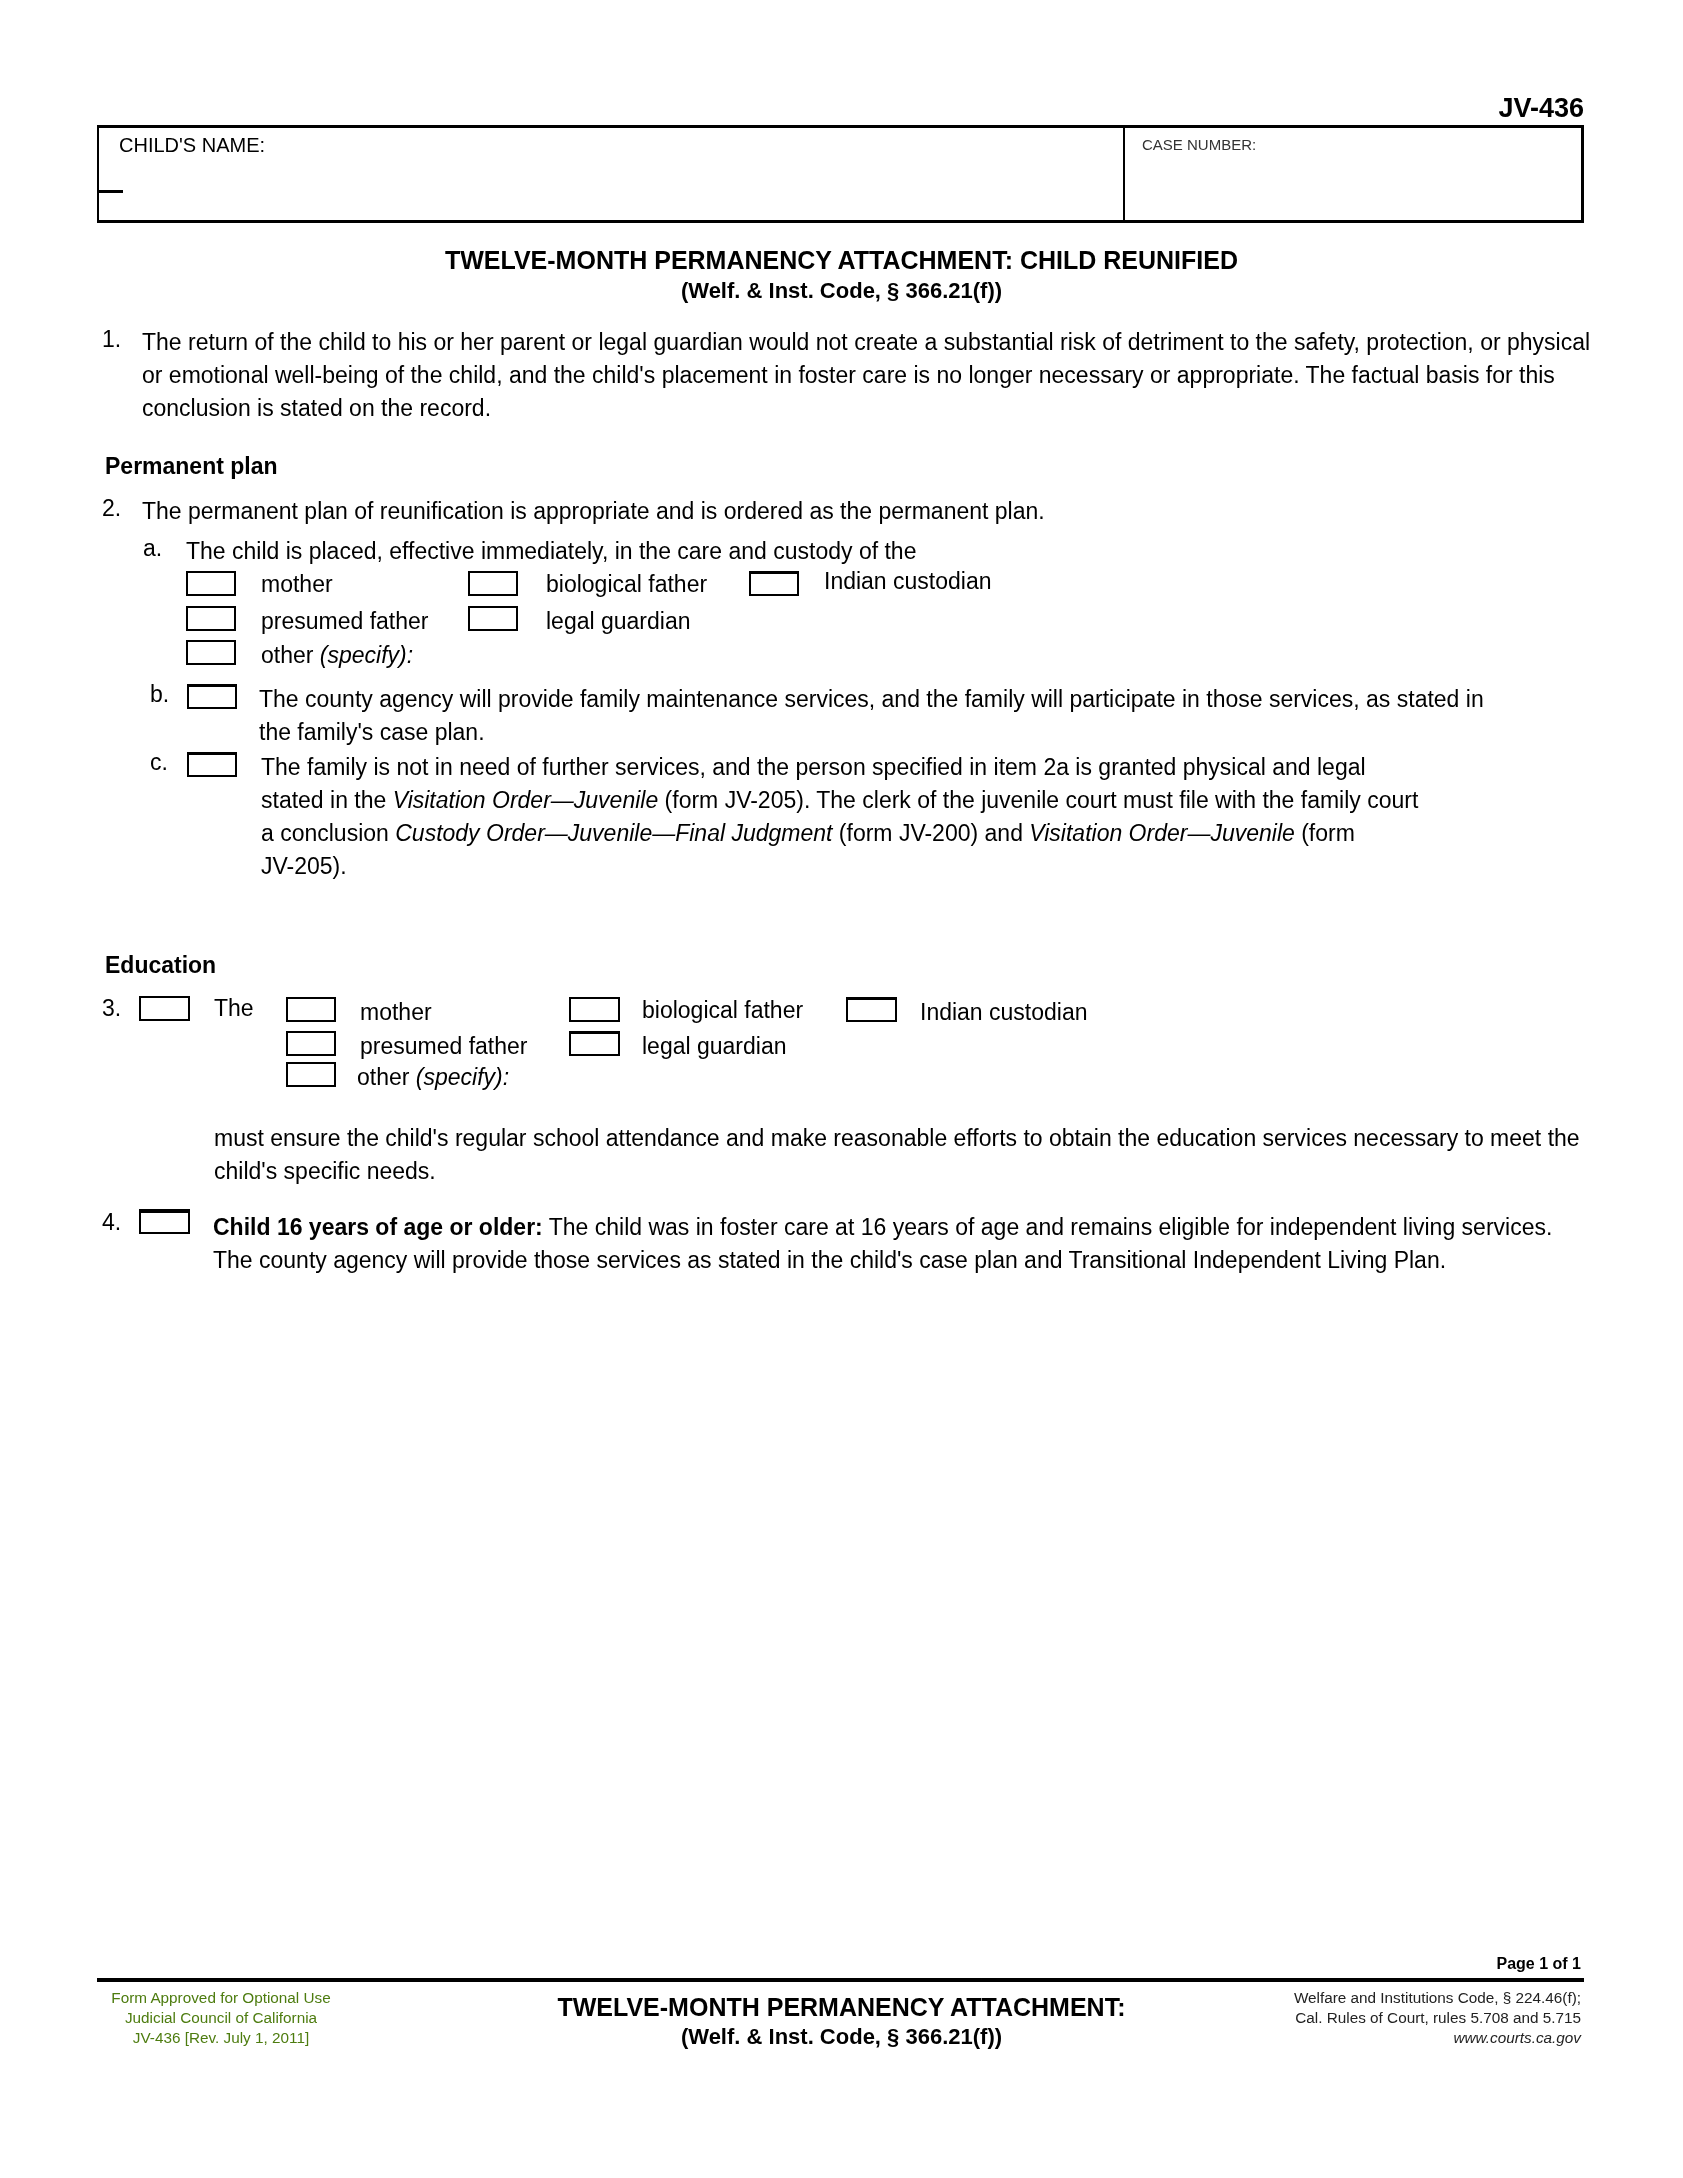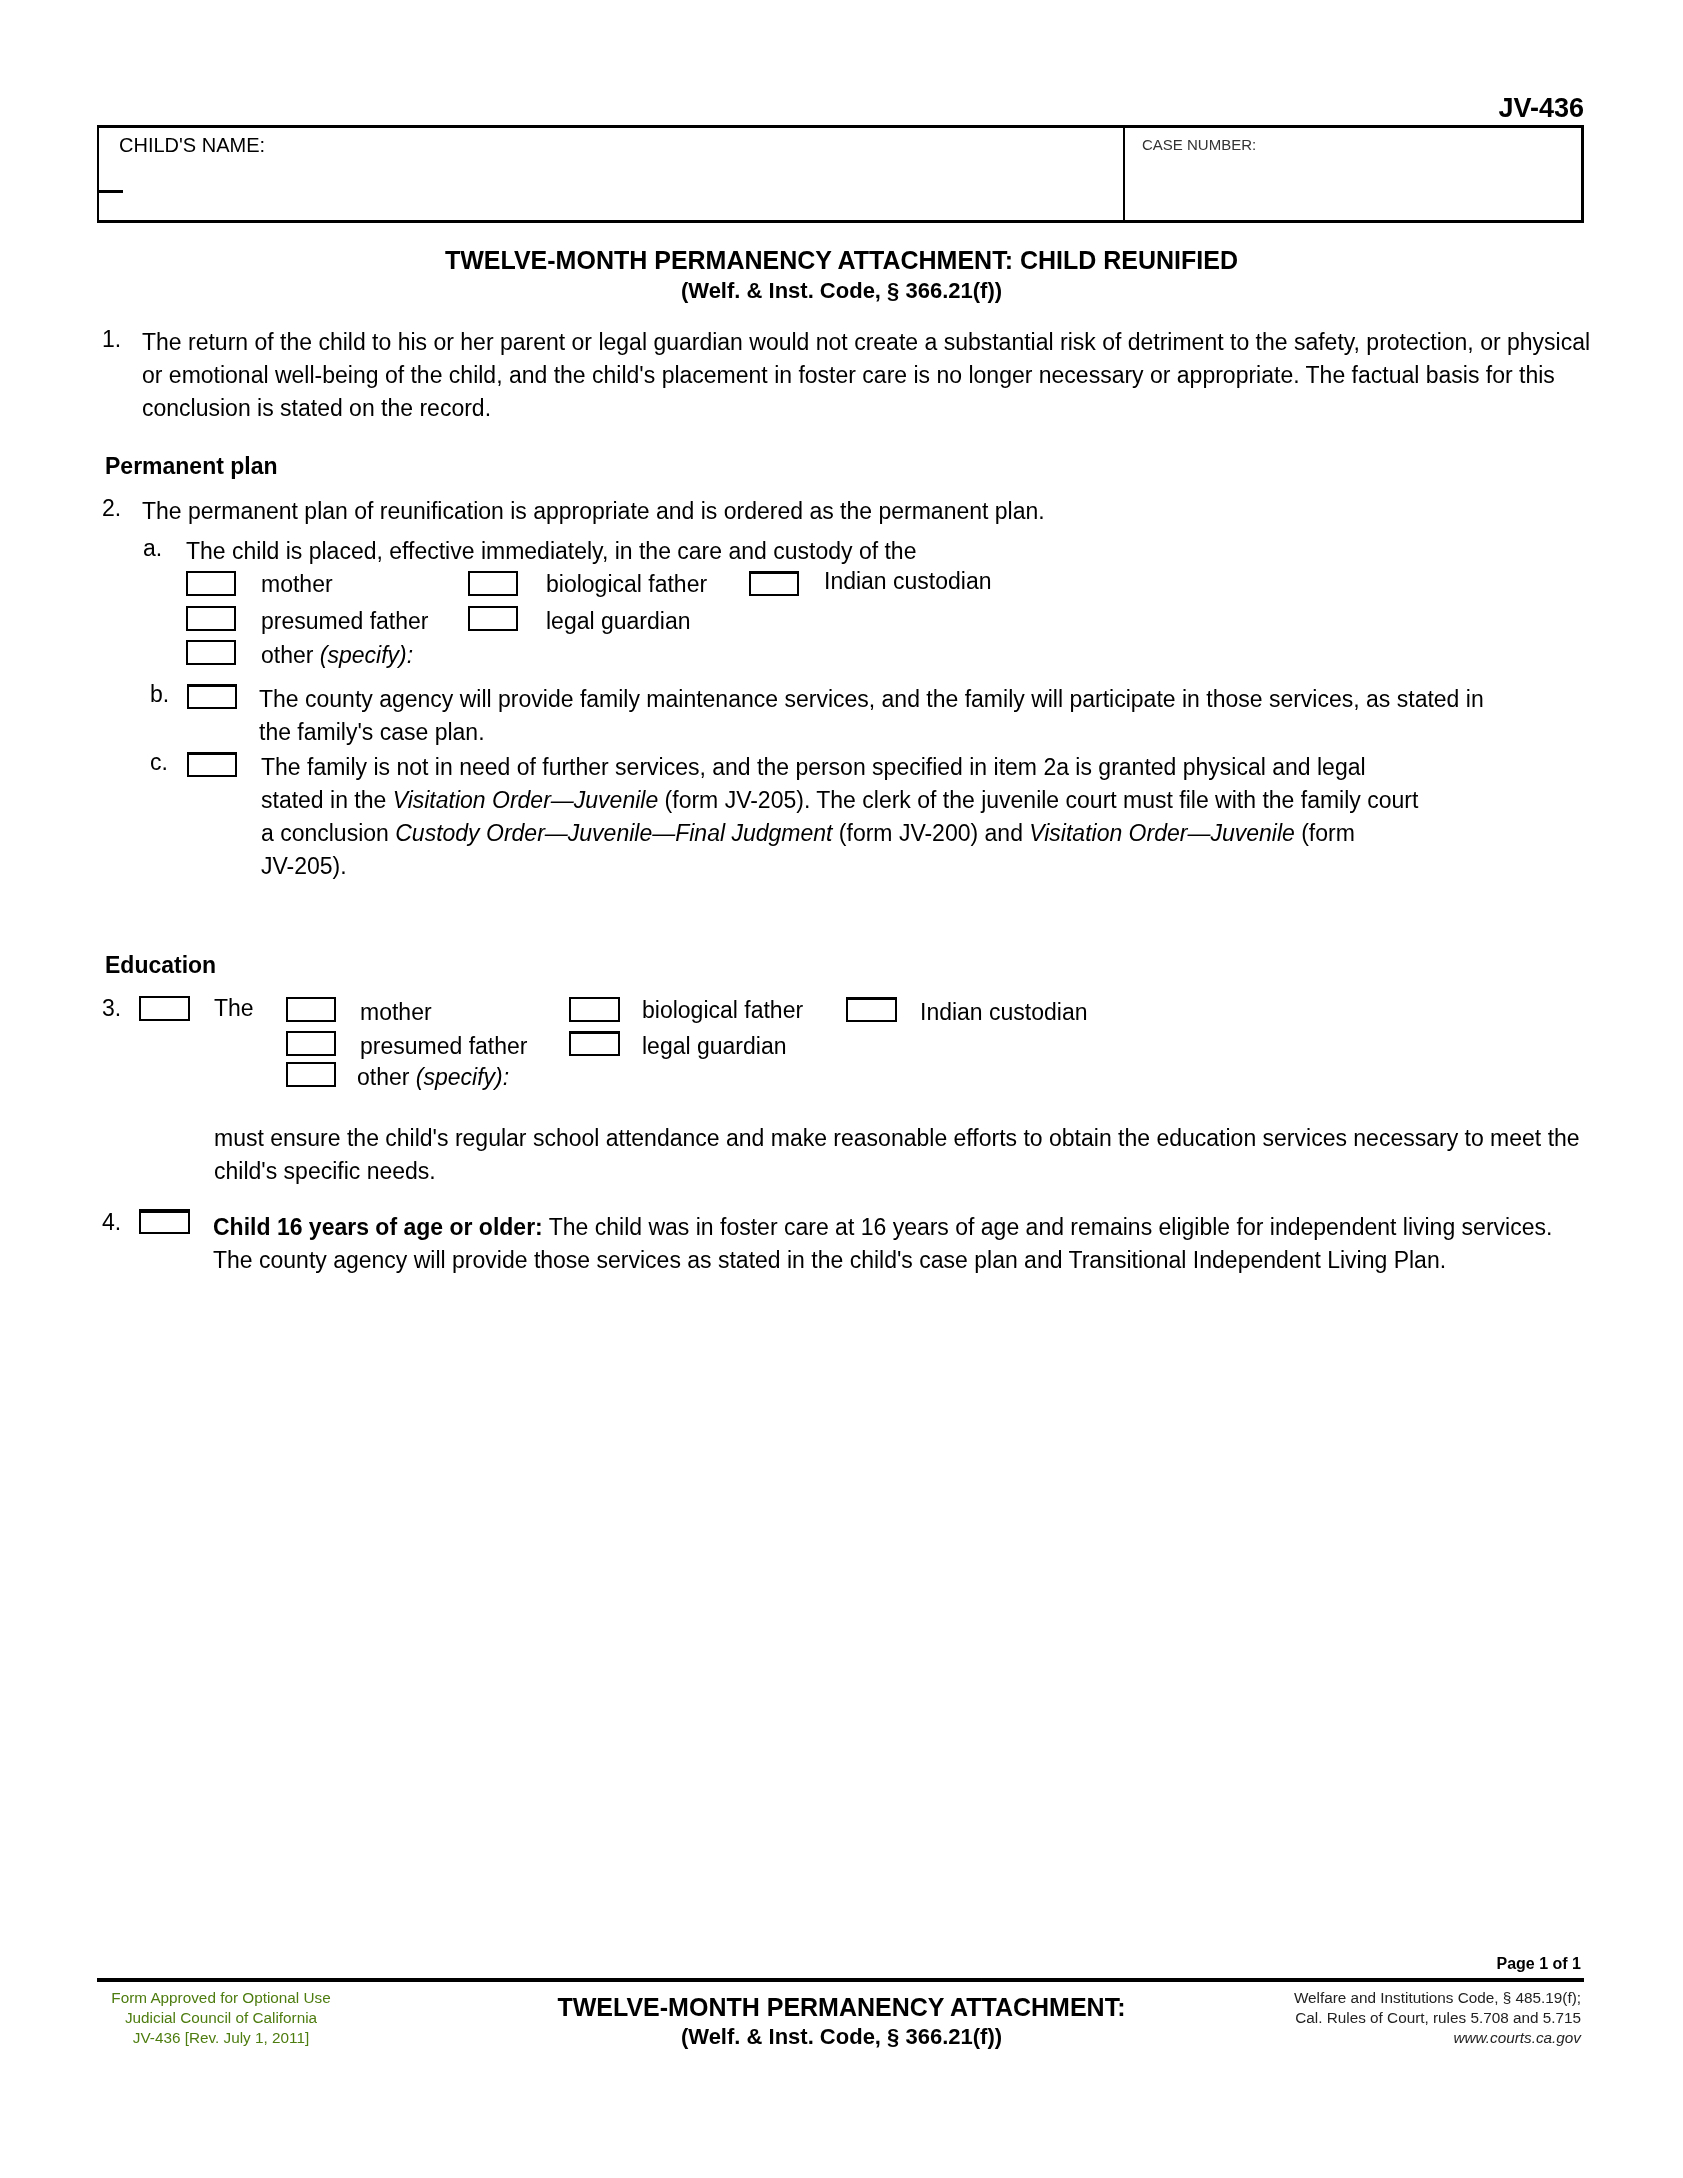--- a/index.html
+++ b/index.html
@@ -129,17 +129,17 @@
 <div class="footer-left">
   <div>Form Approved for Optional Use</div>
   <div>Judicial Council of California</div>
   <div>JV-436 [Rev. July 1, 2011]</div>
 </div>
 <div class="footer-center">
   <div>TWELVE-MONTH PERMANENCY ATTACHMENT:</div>
   <div class="sub">(Welf. &amp; Inst. Code, § 366.21(f))</div>
 </div>
 <div class="footer-right">
-  <div>Welfare and Institutions Code, § 485.19(f);</div>
+  <div>Welfare and Institutions Code, § 224.46(f);</div>
   <div>Cal. Rules of Court, rules 5.708 and 5.715</div>
   <div><i>www.courts.ca.gov</i></div>
 </div>
 
 
 </body></html>

